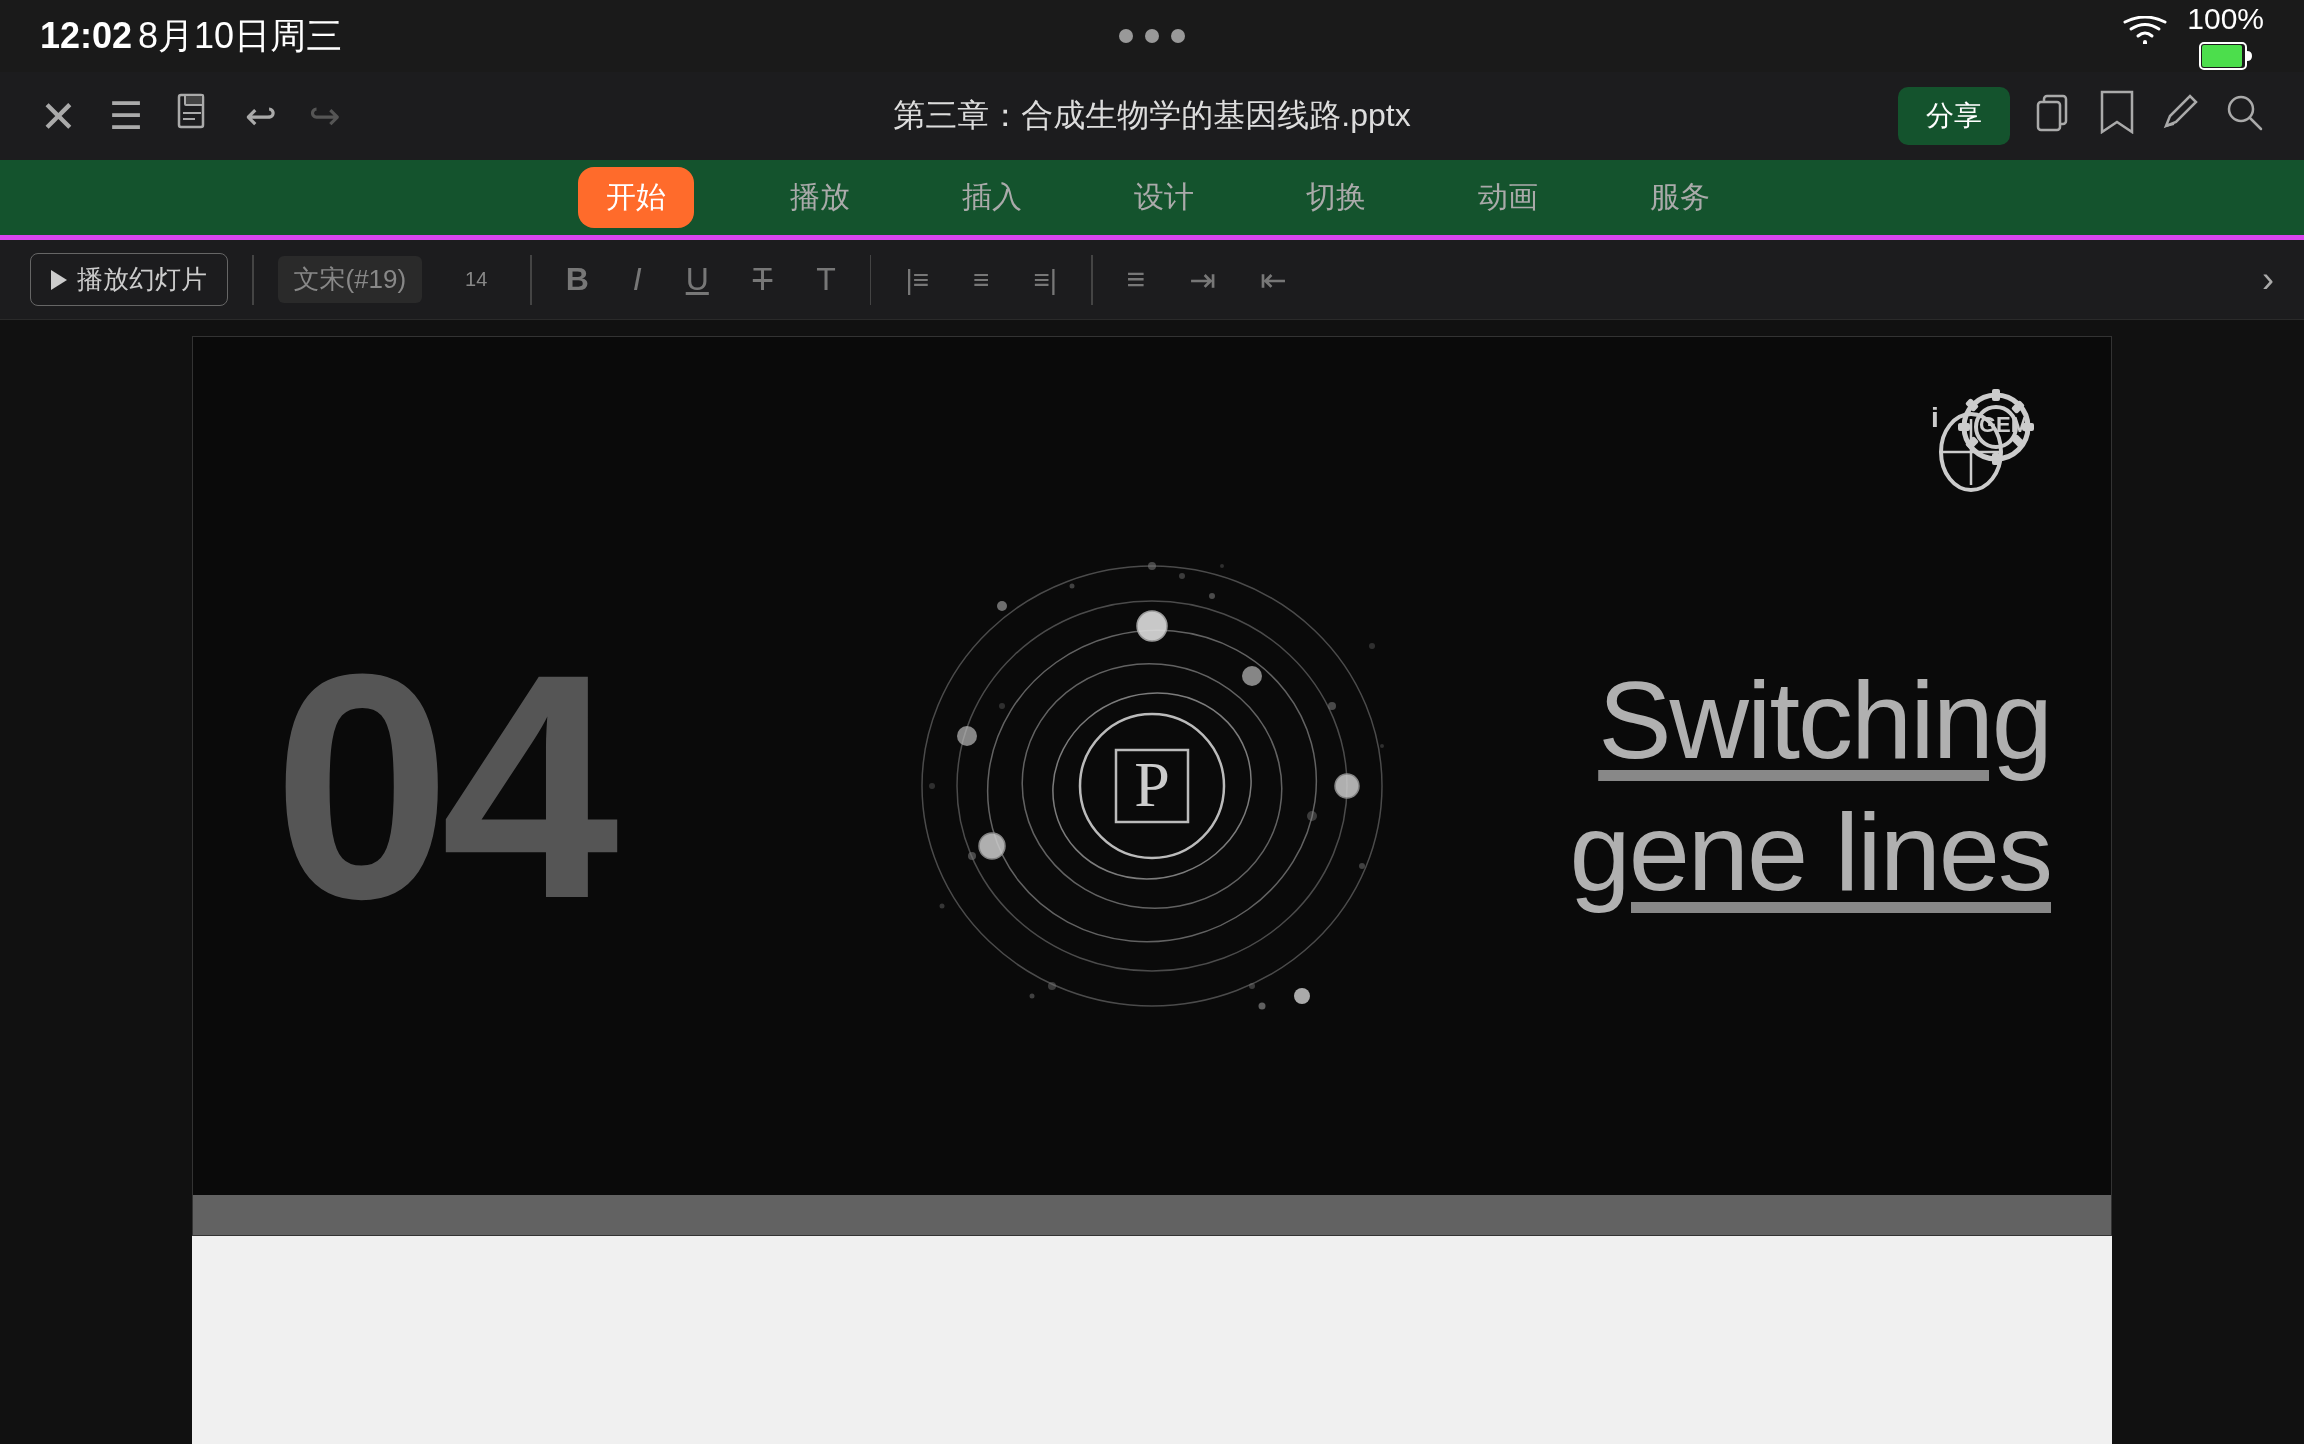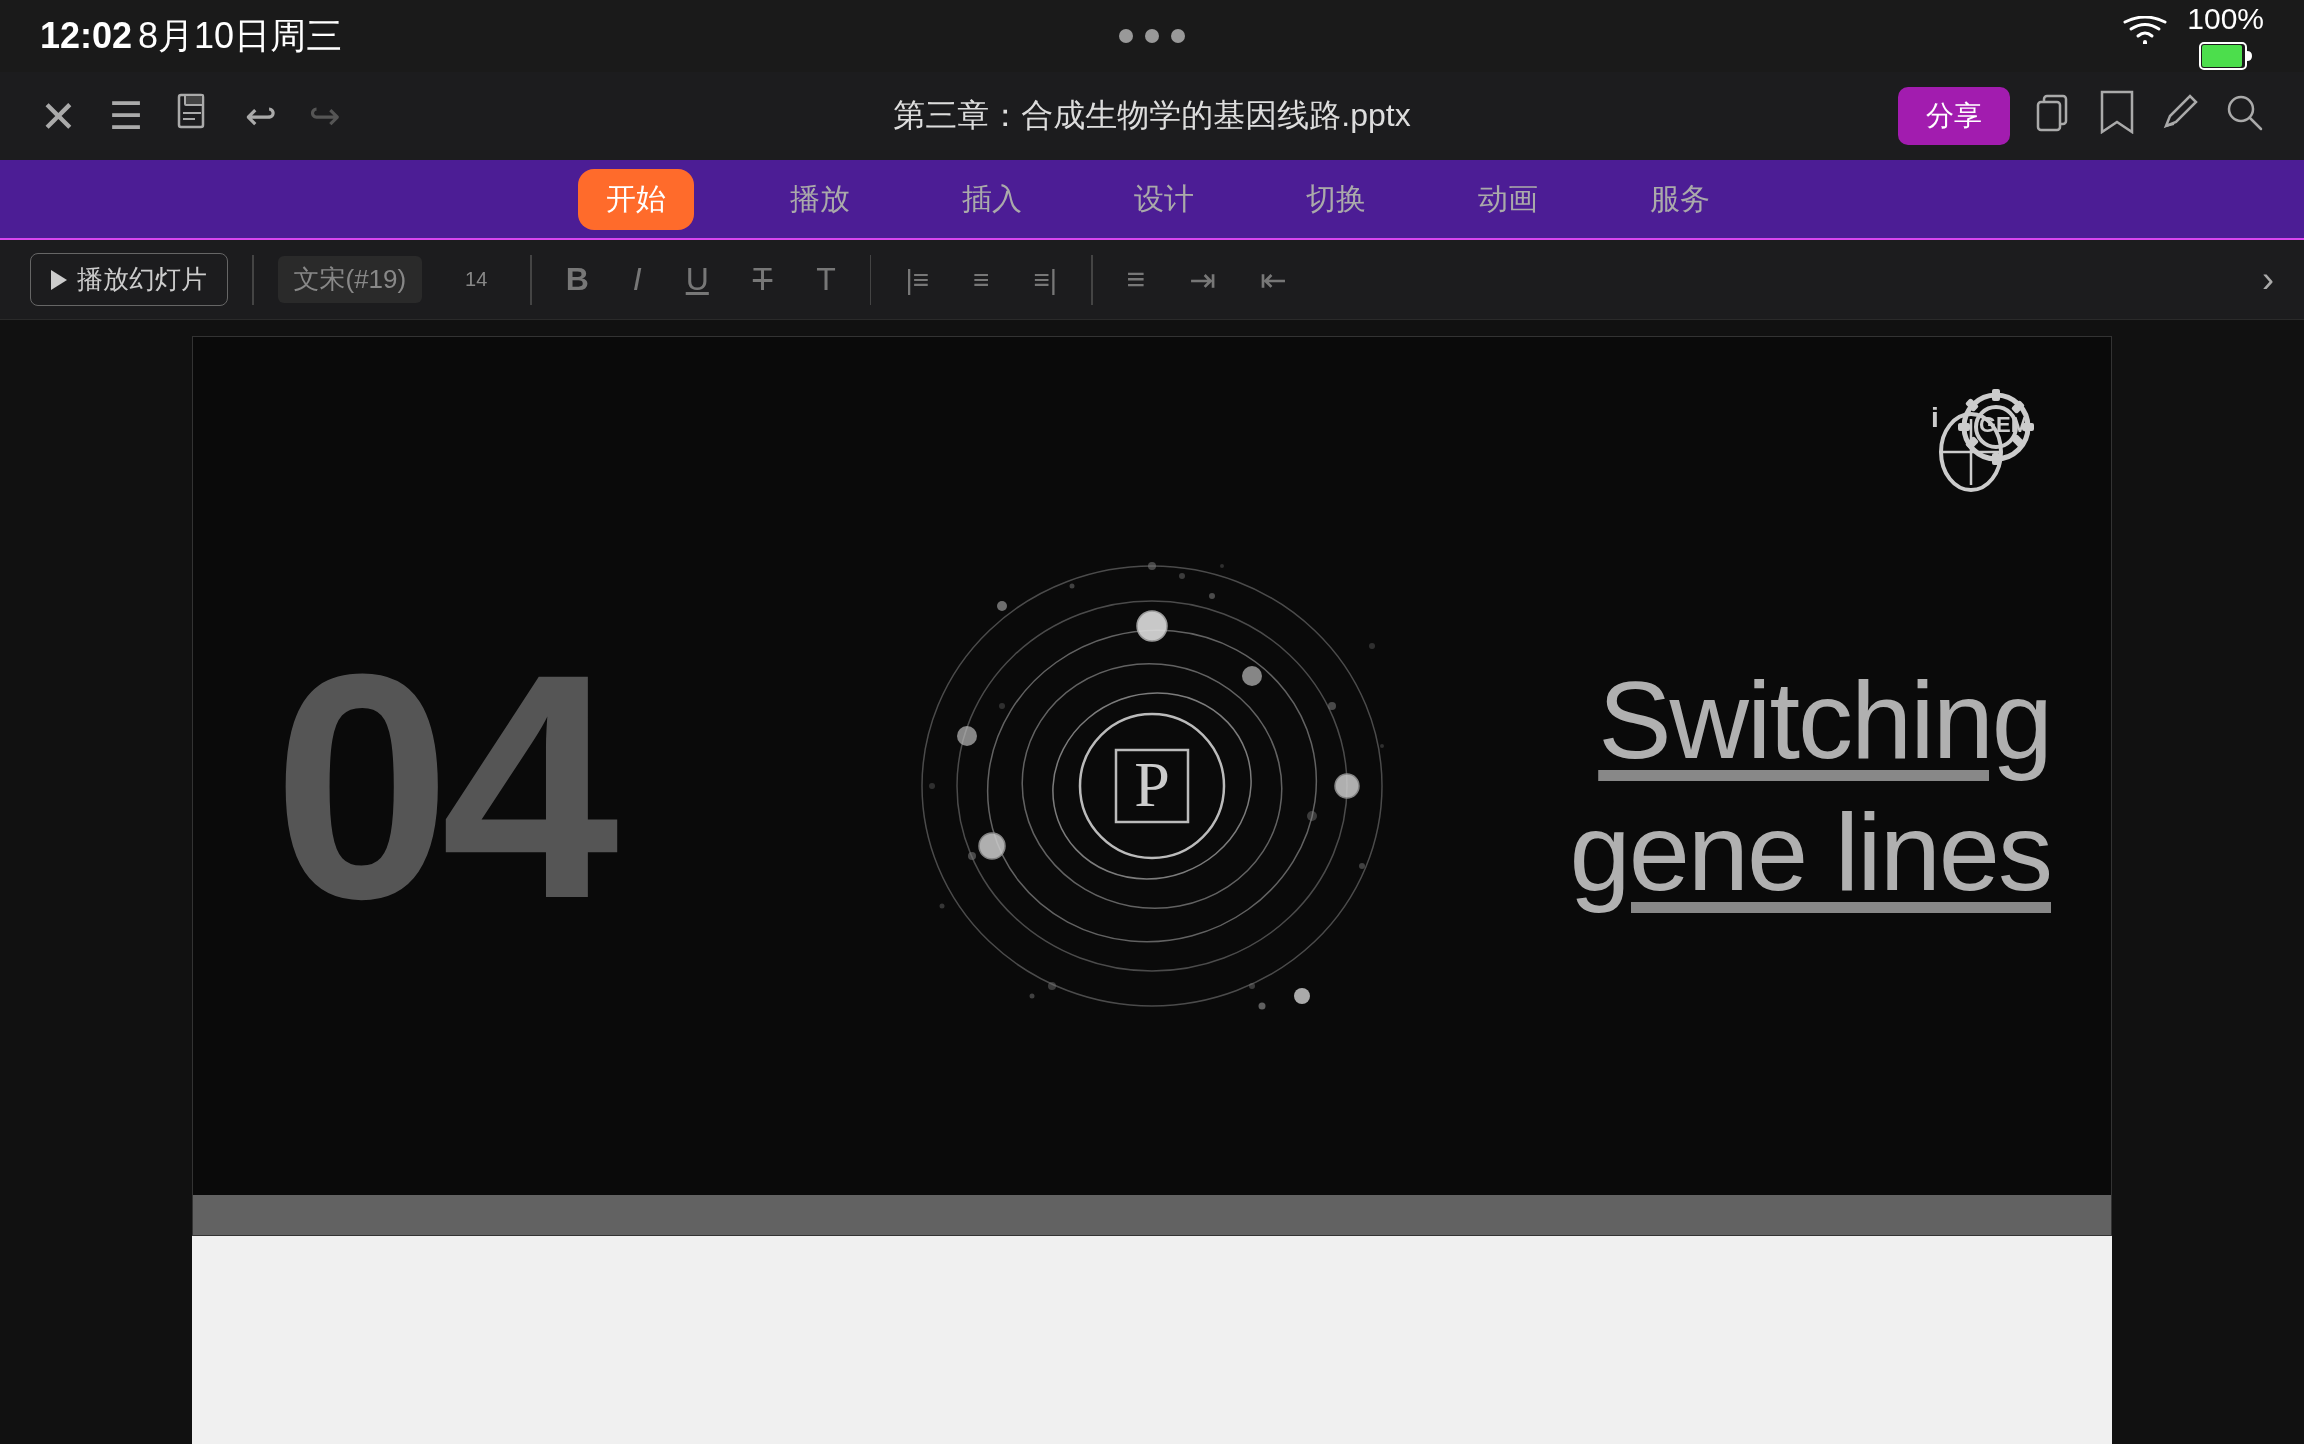--- a/index.html
+++ b/index.html
@@ -115,46 +115,46 @@
       color: #ddd;
       font-size: 32px;
     }
     .title-bar-right {
       margin-left: auto;
       display: flex;
       align-items: center;
       gap: 24px;
     }
     .share-btn {
-      background: #a21caf;
+      background: #14532d;
       color: #fff;
       border: none;
       border-radius: 10px;
       padding: 10px 28px;
       font-size: 28px;
       cursor: pointer;
     }
     .icon-btn {
       color: #aaa;
       font-size: 40px;
       cursor: pointer;
     }
 
     
     .tab-bar {
       position: absolute;
       top: 160px; left: 0; right: 0;
       height: 80px;
-      background: #4c1d95;
+      background: #14532d;
       display: flex;
       align-items: center;
       justify-content: center;
       gap: 80px;
       z-index: 100;
-      border-bottom: 2px solid #d946ef;
+      border-bottom: 5px solid #d946ef;
     }
     .tab-item {
       color: #aaa;
       font-size: 30px;
       cursor: pointer;
       padding: 8px 16px;
       border-radius: 8px;
     }
     .tab-item.active {
       background: #ff6b2b;

